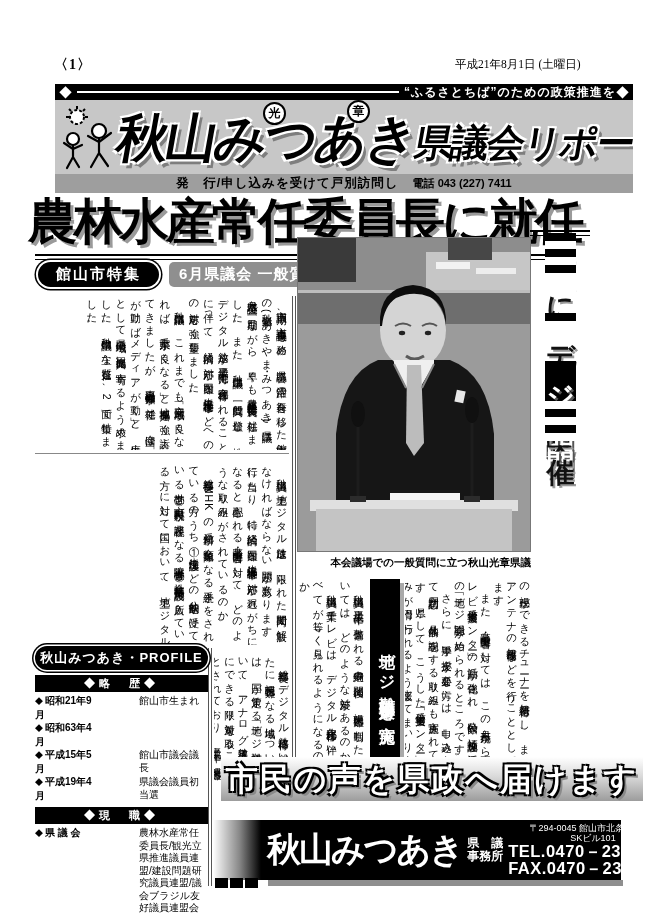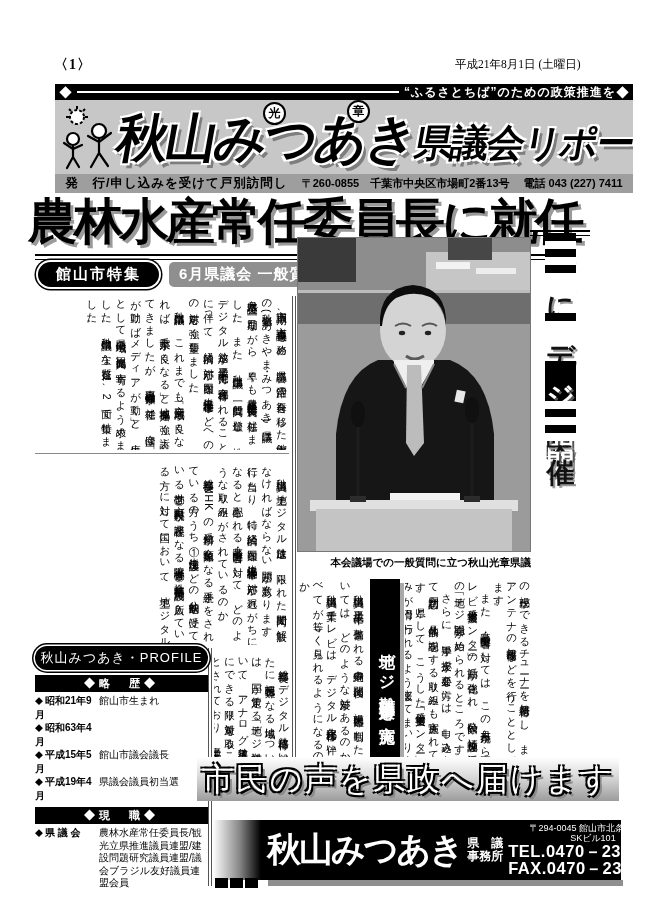--- a/index.html
+++ b/index.html
@@ -78,33 +78,33 @@
 
   
   .side-headline{left:533px;top:233px;width:55px;height:550px;writing-mode:vertical-rl;text-orientation:mixed;
                  font-weight:900;font-size:28px;line-height:55px;overflow:hidden;}
   .side-headline span{display:inline;padding:4px 0;}
   .side-headline .c0{background:#000;color:#fff;text-shadow:2px 2px 0 #555;}
   .side-headline .c1{background:#fff;color:#111;text-shadow:2px 2px 0 #999;}
 
   
   .profile{left:35px;top:646px;width:173px;height:240px;font-size:10px;}
-  .profile-title{background:#000;color:#fff;font-size:13px;font-weight:400;text-align:center;
+  .profile-title{background:#000;color:#fff;font-size:13px;font-weight:700;text-align:center;
                  border-radius:999px;padding:3px 0;letter-spacing:1px;box-shadow:0 0 0 1.5px #fff,0 0 0 3px #000;}
   .profile-sec{background:#000;color:#fff;text-align:center;font-size:11px;font-weight:bold;
                margin-top:5px;padding:1px 0;letter-spacing:4px;}
   .profile-rows{margin-top:3px;}
-  .prow{display:flex;margin-bottom:1px;line-height:12.5px;}
+  .prow{display:flex;margin-bottom:1px;line-height:12.5px;gap:40px;}
   .prow .pk{width:64px;font-weight:bold;flex:none;}
   .prow .pv{flex:1;}
   .pmark{font-size:8px;margin-right:2px;}
 
   
-  .banner{left:197px;top:757px;width:422px;height:44px;background:linear-gradient(180deg,#ffffff 0%,#d9d9d9 45%,#9c9c9c 100%);
-          text-align:center;font-size:32px;font-weight:400;letter-spacing:2px;line-height:44px;color:#fff;white-space:nowrap;
+  .banner{left:221px;top:757px;width:422px;height:44px;background:linear-gradient(180deg,#ffffff 0%,#d9d9d9 45%,#9c9c9c 100%);
+          text-align:center;font-size:32px;font-weight:700;letter-spacing:2px;line-height:44px;color:#fff;white-space:nowrap;
           text-shadow:-2px -2px 0 #000,2px -2px 0 #000,-2px 2px 0 #000,2px 2px 0 #000,4px 4px 0 #8a8a8a;}
   .invite{left:215px;top:803px;width:420px;font-size:13px;font-weight:900;letter-spacing:0.5px;}
   .office-grad{left:213px;top:820px;width:48px;height:60px;background:linear-gradient(90deg,#ffffff,#888 55%,#000);}
   .office-box{left:261px;top:820px;width:360px;height:60px;background:#000;color:#fff;display:flex;
               align-items:center;padding:0 6px;box-sizing:border-box;gap:5px;}
   .office-name{font-size:34px;font-weight:900;letter-spacing:-2px;white-space:nowrap;}
   .office-type{display:flex;flex-direction:column;justify-content:center;font-size:12px;font-weight:900;line-height:13px;white-space:nowrap;align-items:flex-end;}
   .office-contact{margin-left:auto;text-align:left;white-space:nowrap;}
   .office-contact .addr{font-size:9px;line-height:10px;text-align:center;}
   .office-contact .tel{font-size:16.5px;font-weight:900;line-height:17px;letter-spacing:0.5px;}
@@ -145,21 +145,20 @@
     </svg>
     <div class="logo-text">
       <span class="logo-main">秋山みつあき</span><span class="logo-sub">県議会リポート</span>
     </div>
     <div class="fur fur1">光</div>
     <div class="fur fur2">章</div>
   </div>
 
   <div class="abs publisher-bar">
     <span class="pub-name">発　行/申し込みを受けて戸別訪問し</span>
-    <span class="pub-addr">〒260-0855　千葉市中央区市場町2番13号</span>
     <span class="pub-tel">電話 043 (227) 7411</span>
   </div>
 
   <div class="abs headline">農林水産常任委員長に就任</div>
   <div class="abs dbl-rule"></div>
   <div class="abs dbl-rule2"></div>
 
   <div class="abs badges">
     <span class="badge-special">館山市特集</span>
     <span class="badge-session">6月県議会 一般質問</span>

